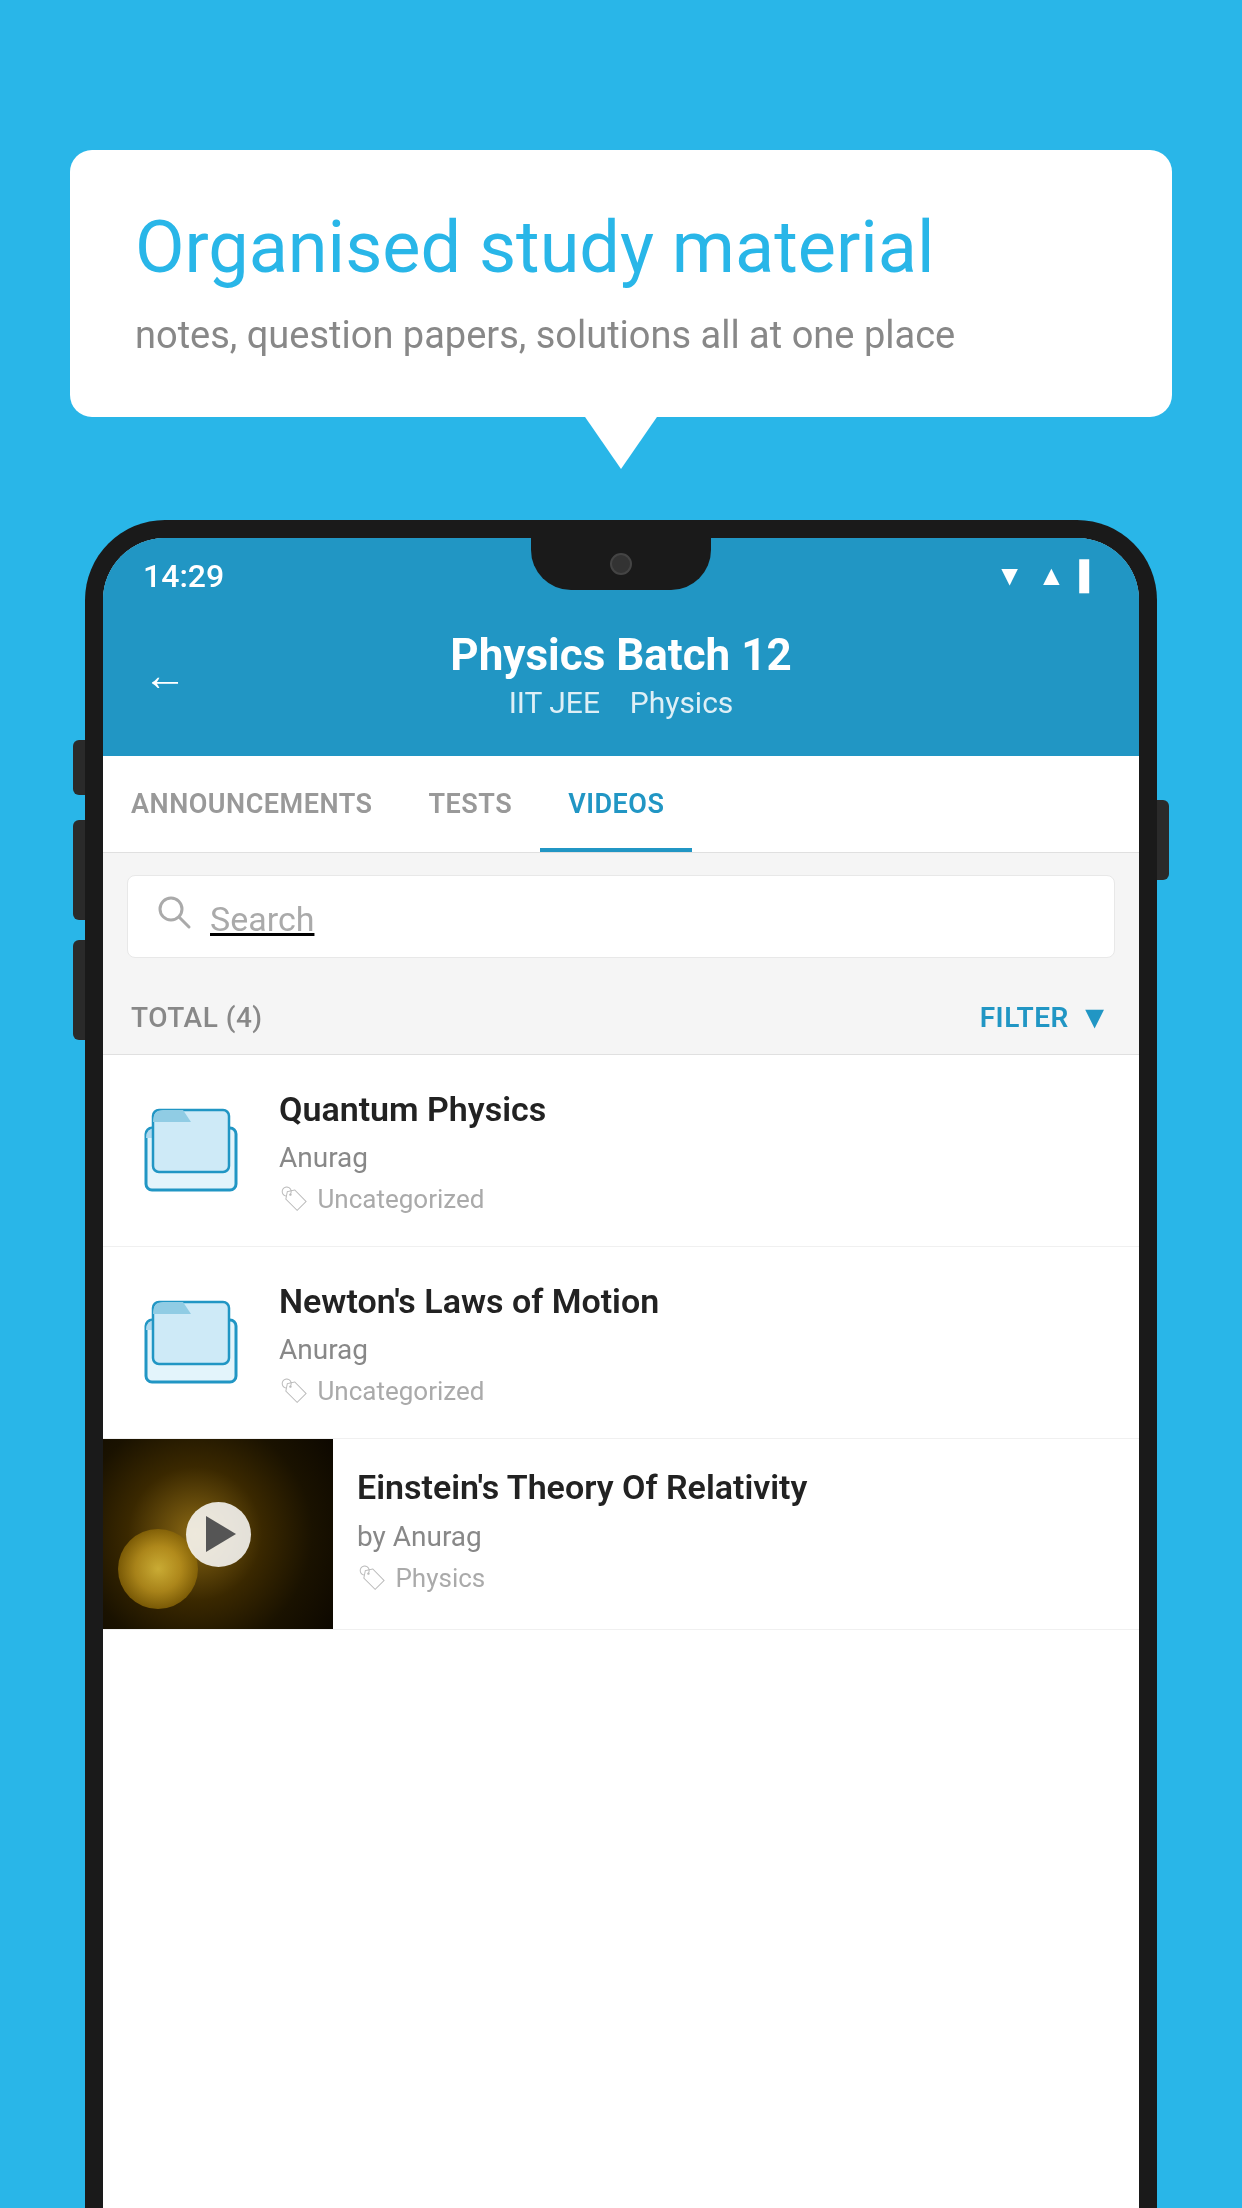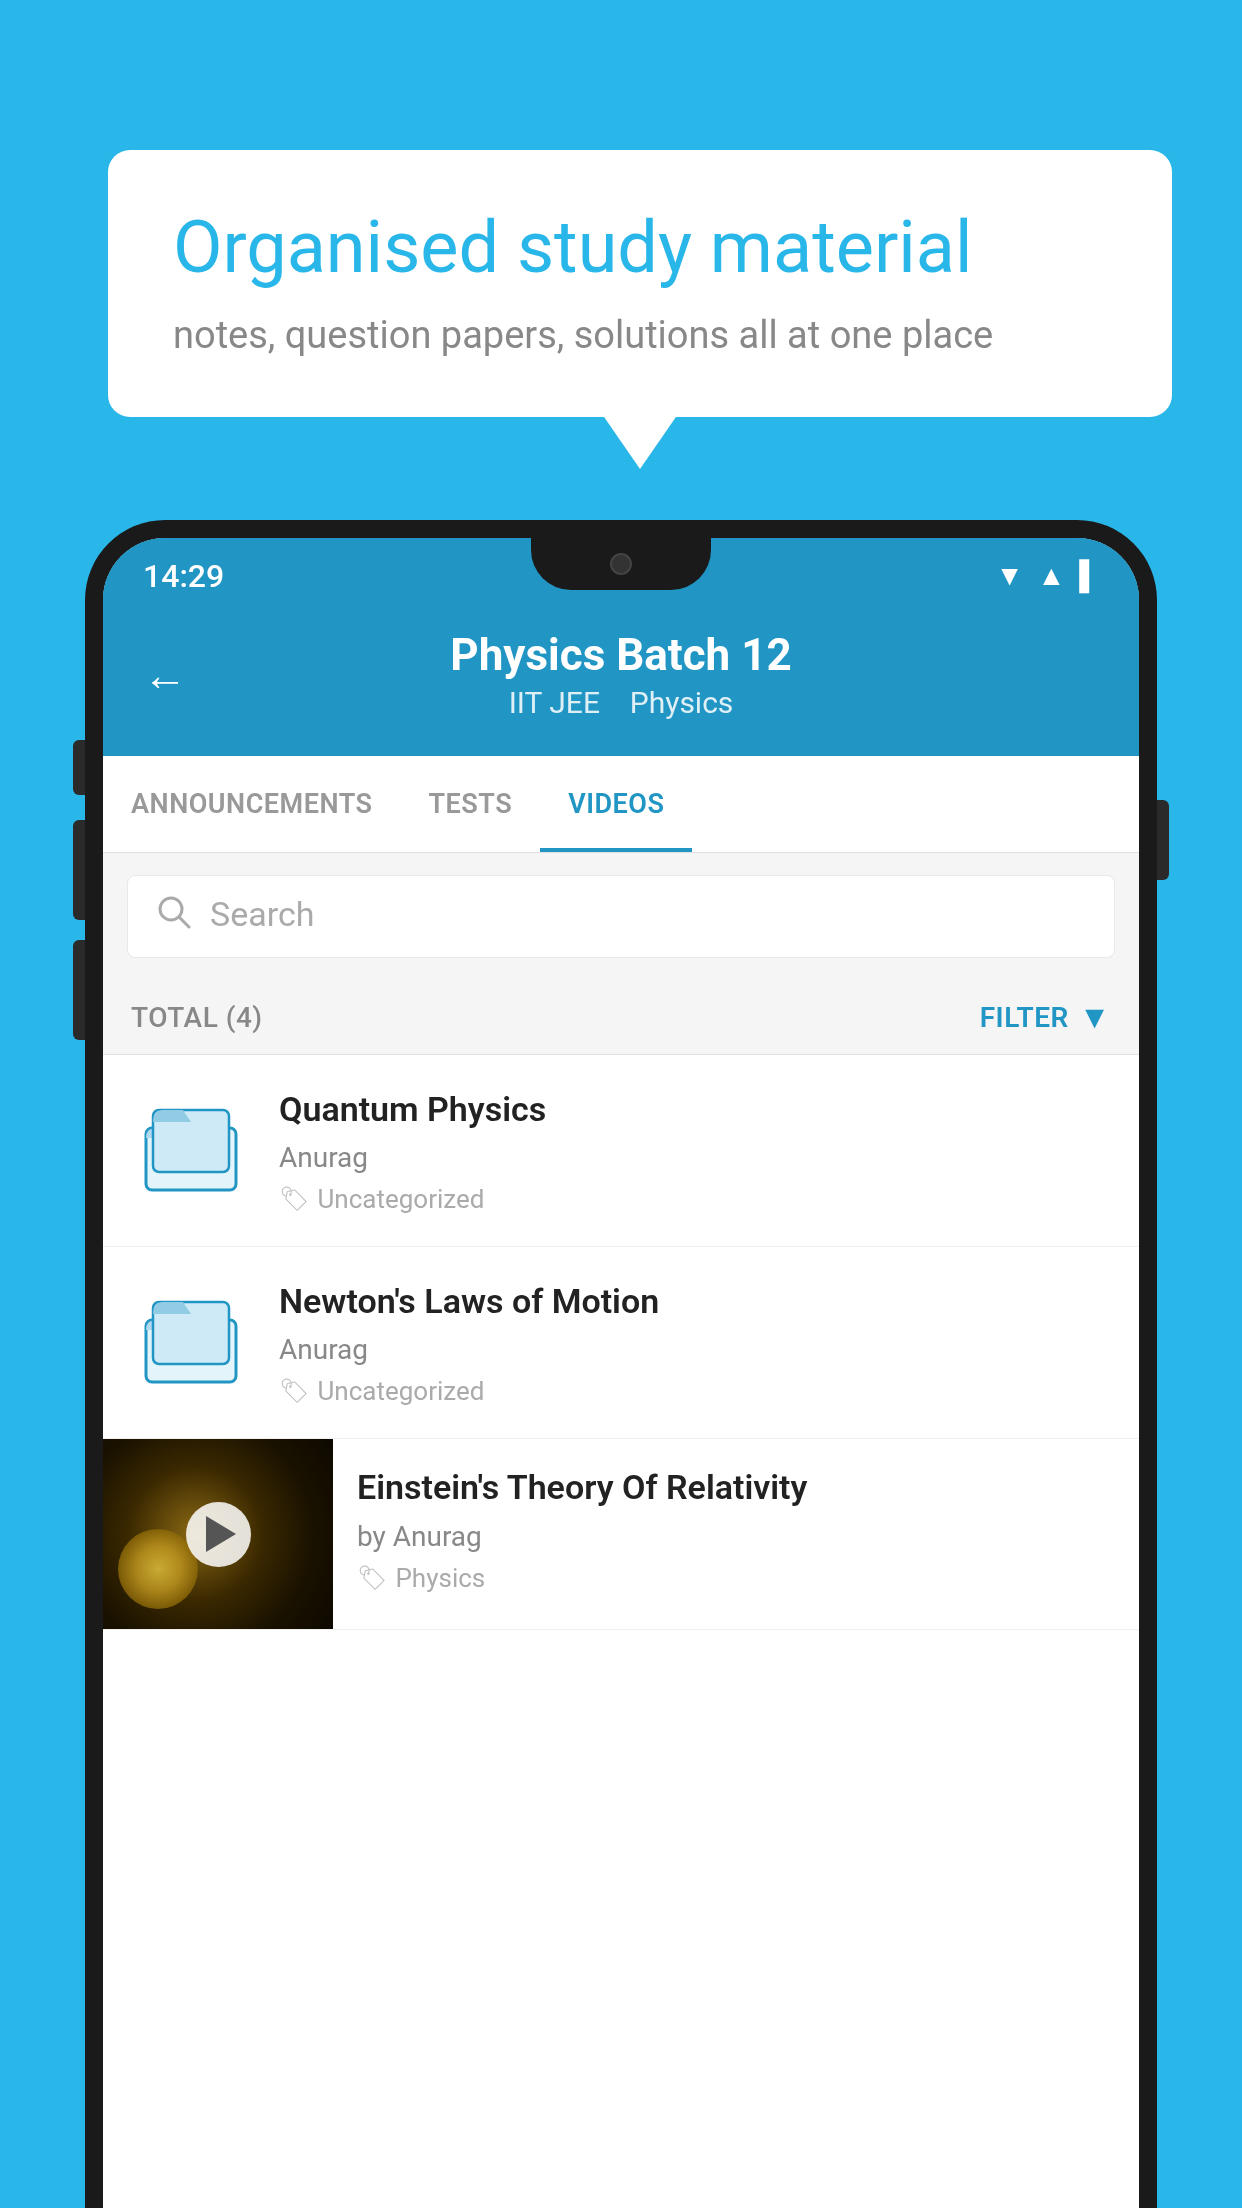--- a/index.html
+++ b/index.html
@@ -12,21 +12,20 @@
       overflow: hidden;
       position: relative;
     }
 
     
     .speech-bubble-container {
       position: absolute;
       top: 150px;
       left: 70px;
       right: 70px;
-      margin-left: 38px;
     }
 
     .speech-bubble {
       background: white;
       border-radius: 22px;
       padding: 55px 65px 60px 65px;
       position: relative;
     }
 
     .speech-bubble::after {
@@ -195,24 +194,25 @@
     
     .search-container {
       background: #f5f5f5;
       padding: 22px 24px;
     }
 
     .search-bar {
       background: white;
       border-radius: 8px;
       display: flex;
-      align-items: flex-start;
+      align-items: flex-end;
       padding: 18px 28px;
       gap: 18px;
       border: 1px solid #e8e8e8;
+      text-decoration: underline;
     }
 
     .search-icon-svg {
       color: #aaa;
       font-size: 36px;
     }
 
     .search-text {
       color: #aaa;
       font-size: 34px;

